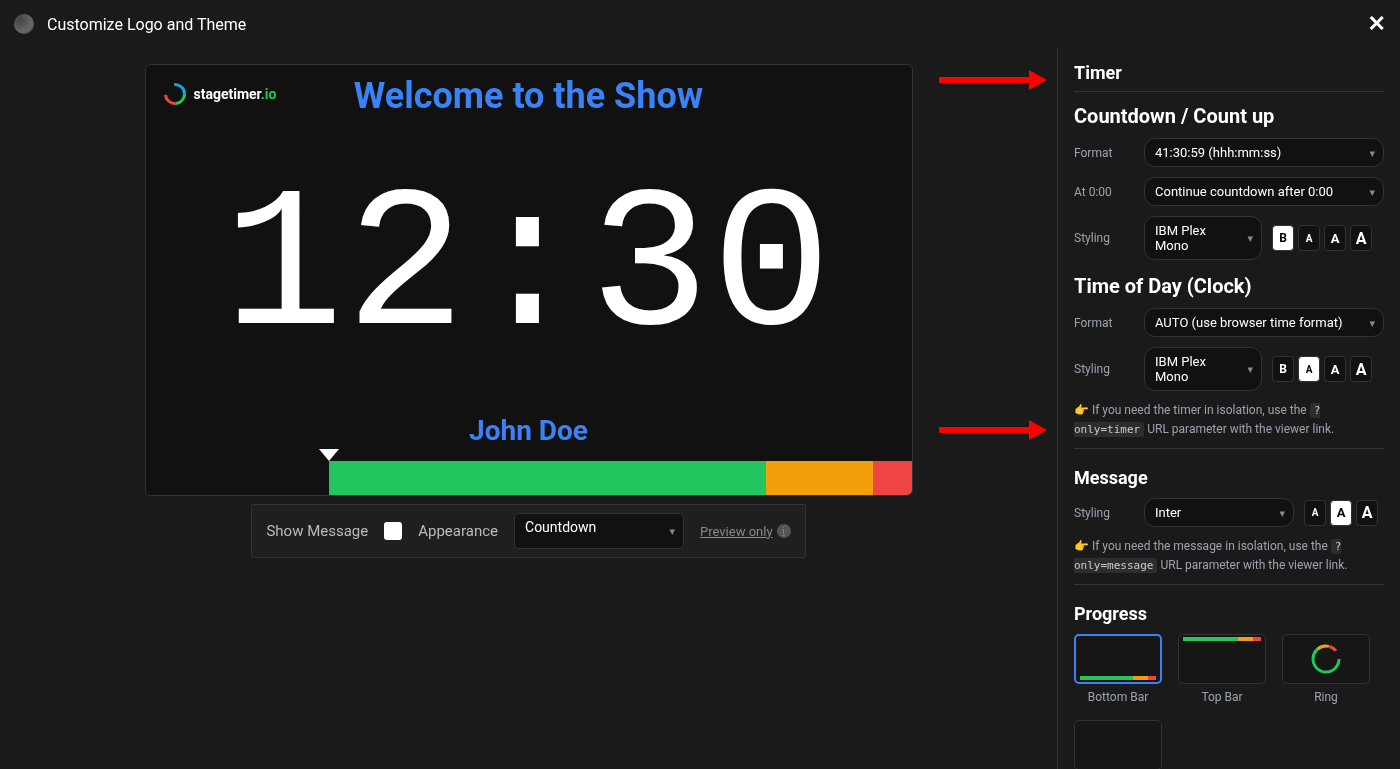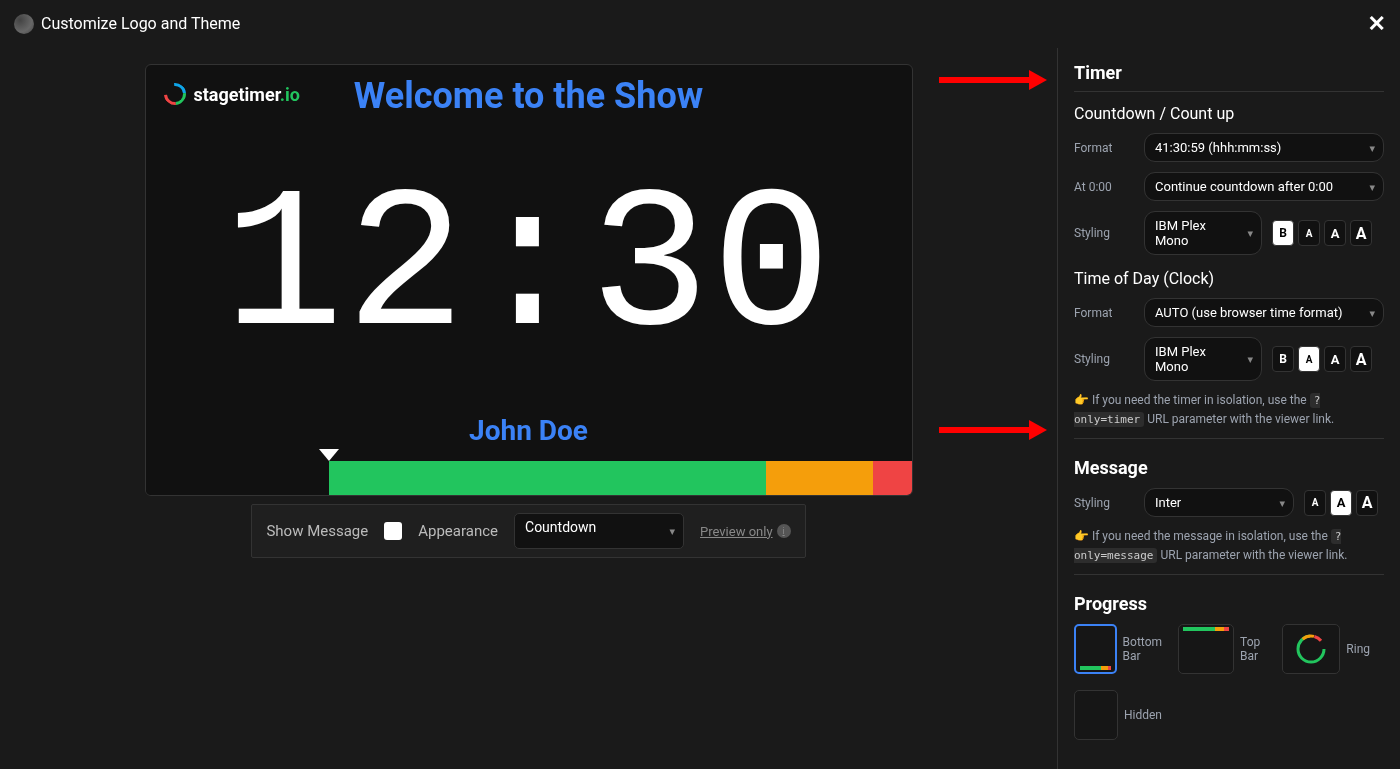--- a/index.html
+++ b/index.html
@@ -13,21 +13,21 @@
   }
 
   
   .header {
     height: 48px;
     display: flex;
     align-items: center;
     padding: 0 14px;
     justify-content: space-between;
   }
-  .header .title-wrap { display: flex; align-items: flex-start; gap: 7px; }
+  .header .title-wrap { display: flex; align-items: center; gap: 13px; }
   .palette-icon {
     width: 20px; height: 20px; border-radius: 50%;
     background: radial-gradient(circle at 30% 30%, #555, #888 60%, #555);
     opacity: .7;
   }
   .header-title { font-size: 16px; font-weight: 400; }
   .close-btn { font-size: 22px; font-weight: 700; cursor: pointer; line-height: 1; }
 
   
   .content {
@@ -49,21 +49,21 @@
     background: #111;
     border: 1px solid #333;
     border-radius: 6px;
     margin-top: 16px;
     position: relative;
     overflow: hidden;
   }
   .logo-wrap {
     position: absolute; top: 18px; left: 18px;
     display: flex; align-items: center; gap: 8px;
-    font-size: 18px; font-weight: 700;
+    font-size: 14px; font-weight: 700;
   }
   .logo-dot {
     width: 22px; height: 22px; border-radius: 50%;
     border: 3px solid transparent;
     border-top-color: #0ea5e9;
     border-right-color: #22c55e;
     border-bottom-color: #ef4444;
     transform: rotate(40deg);
   }
   .logo-primary { color: #fff; }
@@ -159,21 +159,21 @@
 
   
   .sidebar {
     width: 343px;
     border-left: 1px solid #333;
     padding: 14px 16px 12px 16px;
     overflow-y: auto;
   }
   .section-hd1 { font-size: 18px; font-weight: 700; margin-bottom: 6px; }
   .hr { height: 1px; background: #333; margin: 8px 0 12px 0; }
-  .section-hd2 { font-size: 16px; font-weight: 400; margin-bottom: 10px; }
+  .section-hd2 { font-size: 20px; font-weight: 700; margin-bottom: 10px; }
 
   .row {
     display: flex; align-items: center; gap: 10px;
     margin-bottom: 10px;
   }
   .row-label { width: 60px; color: #9ca3af; font-size: 12px; }
   .row .select { flex: 1; min-width: 0; padding: 6px 24px 6px 10px; font-size: 13px; border-radius: 11px; }
   .btn-group { display: flex; gap: 4px; }
   .abtn {
     min-width: 22px; height: 26px; padding: 0 4px;
@@ -193,21 +193,21 @@
   }
   .hint code {
     background: #2d2d2d; padding: 1px 4px; border-radius: 3px; color: #ccc;
     font-family: monospace; font-size: 11px;
   }
 
   .big-hr { height: 1px; background: #333; margin: 10px 0 18px 0; }
 
   
   .thumb-row { display: flex; gap: 16px; margin-top: 10px; flex-wrap: wrap; }
-  .thumb-col { display: flex; flex-direction: row; align-items: center; gap: 6px; width: 88px; justify-content: flex-end; }
+  .thumb-col { display: flex; flex-direction: column; align-items: center; gap: 6px; width: 88px; justify-content: flex-end; }
   .thumb {
     width: 88px; height: 50px; background: #161616; border: 1px solid #333;
     border-radius: 5px; position: relative; overflow: hidden;
   }
   .thumb.active { border: 2px solid #3b82f6; }
   .thumb-label { font-size: 12px; color: #9ca3af; }
   .bar-bottom { position: absolute; bottom: 2px; left: 4px; right: 4px; height: 4px; display: flex; }
   .bar-bottom .g{background:#22c55e;flex:1}.bar-bottom .o{background:#f59e0b;width:20%}.bar-bottom .r{background:#ef4444;width:10%}
   .bar-top { position: absolute; top: 2px; left: 4px; right: 4px; height: 4px; display: flex; }
   .bar-top .g{background:#22c55e;flex:1}.bar-top .o{background:#f59e0b;width:20%}.bar-top .r{background:#ef4444;width:10%}

